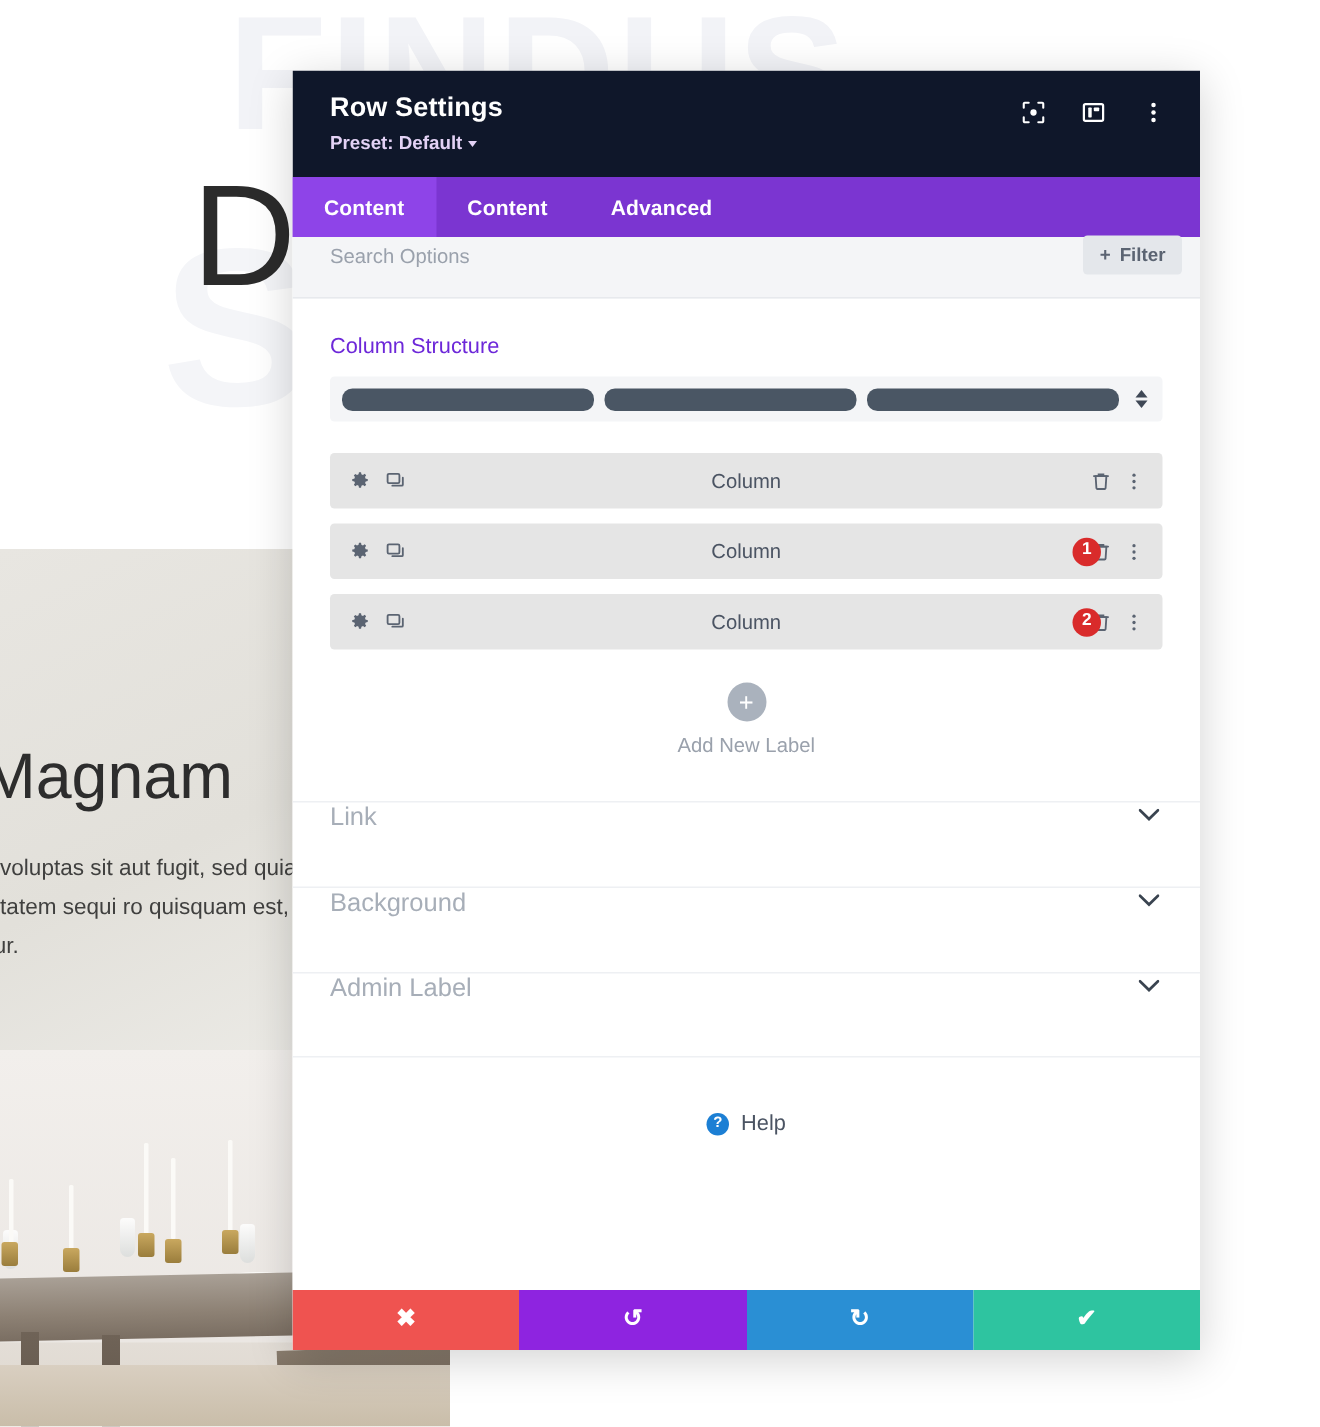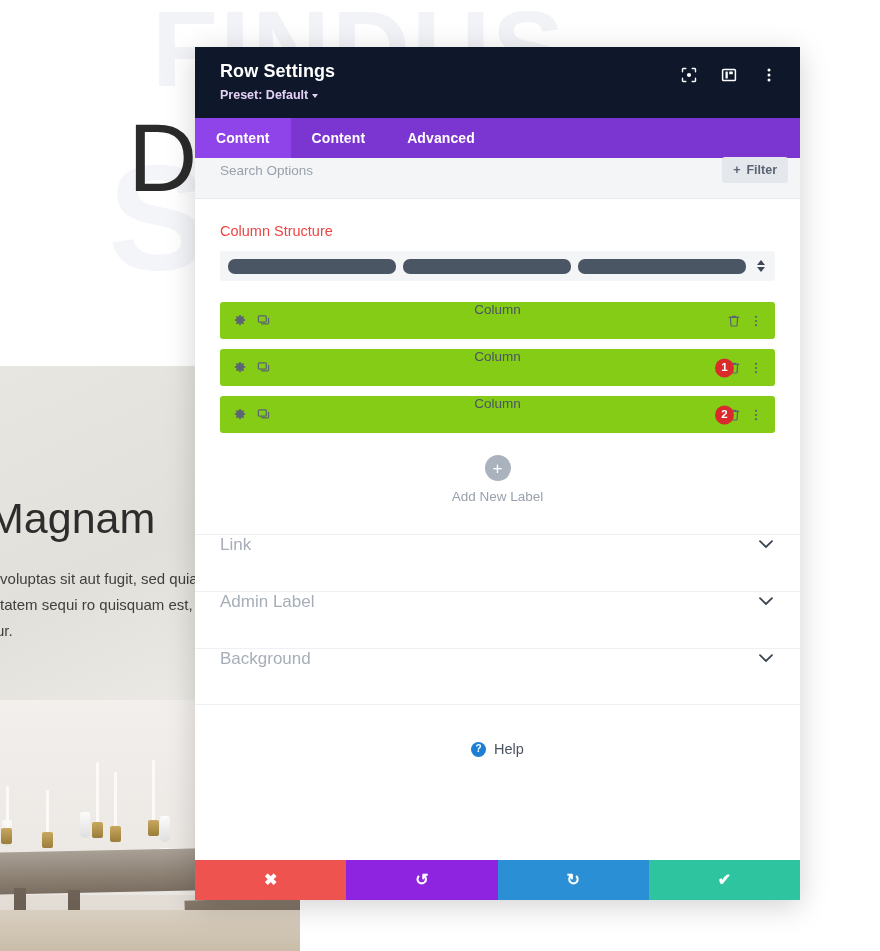--- a/index.html
+++ b/index.html
@@ -264,21 +264,21 @@
     flex: 1 1 auto;
     overflow: hidden;
     background: #ffffff;
   }
 
   #structure-section {
     padding: 24px 25px 0 25px;
   }
   #structure-label {
     font-size: 14.5px;
-    color: #ef4444;
+    color: #6d28d9;
     font-weight: 400;
     margin-bottom: 12px;
   }
   #structure-picker {
     background: #f4f5f7;
     border-radius: 3px;
     height: 30px;
     display: flex;
     align-items: center;
     padding: 0 6px 0 8px;
@@ -314,24 +314,25 @@
   }
 
   
   #column-list {
     padding: 21px 25px 0 25px;
     display: flex;
     flex-direction: column;
     gap: 10px;
   }
   .column-row {
-    background: #84cc16;
+    background: #e5e5e5;
     border-radius: 3px;
     height: 37px;
     display: flex;
+    align-items: center;
     padding: 0 12px 0 13px;
     position: relative;
   }
   .col-left-icons { display: flex; align-items: center; gap: 10px; }
   .col-right-icons { display: flex; align-items: center; gap: 8px; position: relative; }
   .col-label {
     position: absolute;
     left: 0; right: 0;
     text-align: center;
     font-size: 13.5px;
@@ -663,42 +664,42 @@
     </div>
 
     <div id="add-column">
       <div id="add-column-circle">+</div>
       <div id="add-column-label">Add New Label</div>
     </div>
 
     <div id="accordions">
       <div class="accordion">
         <span class="accordion-label">Link</span>
+        <span>
+          <svg width="14" height="9" viewBox="0 0 14 9">
+            <path d="M1 1.2 7 7 13 1.2" fill="none" stroke="#3a4450" stroke-width="1.8" stroke-linecap="round"></path>
+          </svg>
+        </span>
+      </div>
+      <div class="accordion">
+        <span class="accordion-label">Background</span>
         <span>
           <svg width="14" height="9" viewBox="0 0 14 9">
             <path d="M1 1.2 7 7 13 1.2" fill="none" stroke="#3a4450" stroke-width="1.8" stroke-linecap="round"></path>
           </svg>
         </span>
       </div>
       <div class="accordion">
         <span class="accordion-label">Admin Label</span>
         <span>
           <svg width="14" height="9" viewBox="0 0 14 9">
             <path d="M1 1.2 7 7 13 1.2" fill="none" stroke="#3a4450" stroke-width="1.8" stroke-linecap="round"></path>
           </svg>
         </span>
       </div>
-      <div class="accordion">
-        <span class="accordion-label">Background</span>
-        <span>
-          <svg width="14" height="9" viewBox="0 0 14 9">
-            <path d="M1 1.2 7 7 13 1.2" fill="none" stroke="#3a4450" stroke-width="1.8" stroke-linecap="round"></path>
-          </svg>
-        </span>
-      </div>
     </div>
 
     <div id="help-row">
       <span id="help-icon-circle">?</span>
       <span id="help-label">Help</span>
     </div>
   </div>
 
   <div id="modal-footer">
     <div class="footer-btn" id="btn-cancel">

